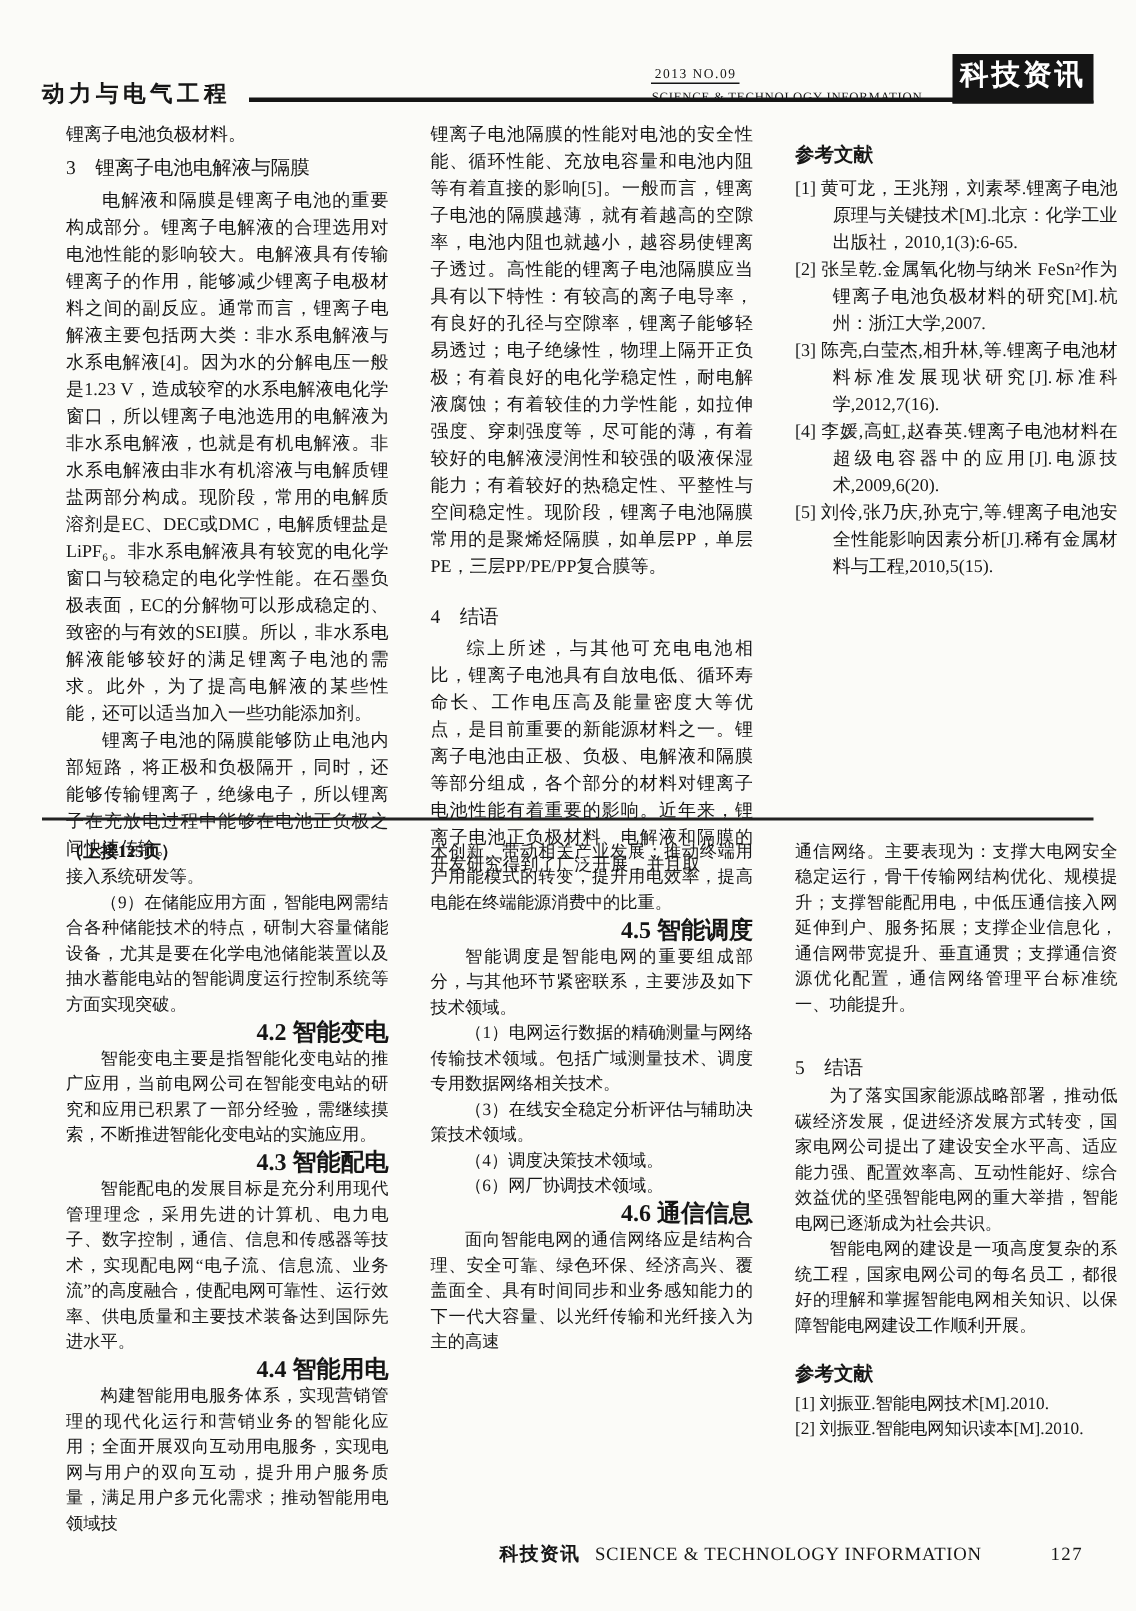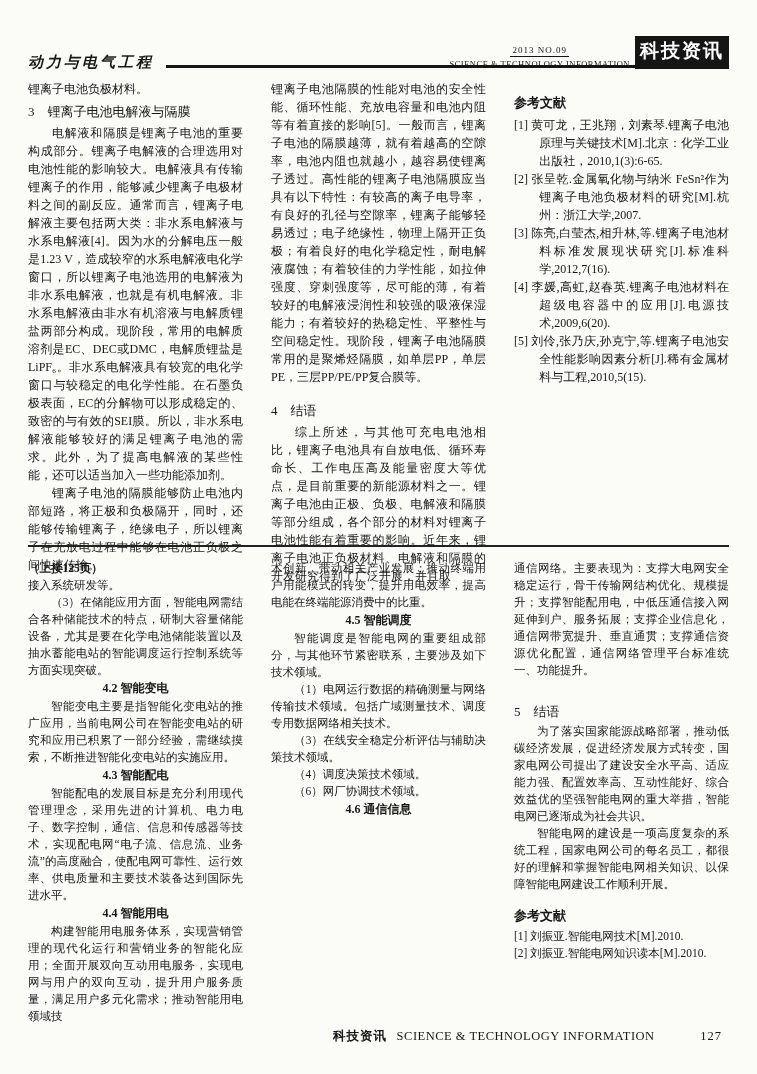--- a/index.html
+++ b/index.html
@@ -9,47 +9,47 @@
     font-family:"Liberation Serif","DejaVu Serif",serif;
     color:#161616;
     overflow:hidden;
   }
   .page{position:relative;width:757px;height:1074px;}
 
   
   .header{position:absolute;top:36px;left:28px;width:701px;height:36px;}
   .section-label{
     position:absolute;left:0;bottom:0;
-    font-size:15px;font-weight:bold;font-style:italic;letter-spacing:3px;
+    font-size:15px;font-weight:bold;letter-spacing:3px;
   }
   .header-rule{position:absolute;left:138px;bottom:4px;width:478px;height:3px;background:#151515;}
   .masthead{position:absolute;right:0;top:0;display:flex;align-items:stretch;}
-  .issue-block{text-align:center;padding-top:3px;margin-right:5px;}
+  .issue-block{text-align:left;padding-top:3px;margin-right:20px;}
   .issue{font-size:9px;letter-spacing:1px;border-bottom:1.5px solid #151515;padding:0 2px 1px 2px;display:inline-block;}
   .journal-en{font-size:8.5px;letter-spacing:0.5px;margin-top:2px;white-space:nowrap;}
   .journal-cn-box{
     background:#151515;color:#fff;
     font-size:19px;font-weight:bold;letter-spacing:2px;
     padding:3px 5px 4px 5px;line-height:24px;
     border-bottom:2px solid #151515;
   }
 
   
-  .cols{position:absolute;left:28px;width:701px;display:flex;gap:28px;}
+  .cols{position:absolute;left:44px;width:701px;display:flex;gap:28px;}
   .top-cols{top:80px;}
   .bottom-cols{top:560px;}
   .col{width:223px;font-size:12px;text-align:justify;}
   .top-cols .col{line-height:18px;}
   .bottom-cols .col{font-size:11.5px;line-height:17px;}
 
   p{margin:0;}
   .para{text-indent:2em;}
   .cont{text-indent:0;}
   .sec-heading{font-weight:normal;font-size:13px;text-align:left;margin:5px 0 3px 0;}
-  .sub-heading{font-weight:bold;font-size:12px;text-align:center;margin:1px 0;}
+  .sub-heading{font-weight:bold;font-size:16px;text-align:right;margin:1px 0;}
   .refs-heading{font-weight:bold;font-size:13px;text-align:left;margin:14px 0 4px 0;}
   .ref{padding-left:2.1em;text-indent:-2.1em;margin:0;}
   .lead-bold{font-weight:bold;text-align:left;}
 
   .divider{position:absolute;top:545px;left:28px;width:701px;height:0;border-top:2px solid #222;}
 
   
   .footer{
     position:absolute;top:1028px;left:0;width:722px;
     text-align:right;font-size:12.5px;letter-spacing:0.5px;
@@ -96,37 +96,38 @@
       <p class="ref">[5] 刘伶,张乃庆,孙克宁,等.锂离子电池安全性能影响因素分析[J].稀有金属材料与工程,2010,5(15).</p>
     </div>
   </div>
 
   <div class="divider"></div>
 
   <div class="cols bottom-cols">
     <div class="col">
       <p class="lead-bold">（上接125页）</p>
       <p class="cont">接入系统研发等。</p>
-      <p class="para">（3）在储能应用方面，智能电网需结合各种储能技术的特点，研制大容量储能设备，尤其是要在化学电池储能装置以及抽水蓄能电站的智能调度运行控制系统等方面实现突破。</p>
+      <p class="para">（9）在储能应用方面，智能电网需结合各种储能技术的特点，研制大容量储能设备，尤其是要在化学电池储能装置以及抽水蓄能电站的智能调度运行控制系统等方面实现突破。</p>
       <p class="sub-heading">4.2 智能变电</p>
       <p class="para">智能变电主要是指智能化变电站的推广应用，当前电网公司在智能变电站的研究和应用已积累了一部分经验，需继续摸索，不断推进智能化变电站的实施应用。</p>
       <p class="sub-heading">4.3 智能配电</p>
       <p class="para">智能配电的发展目标是充分利用现代管理理念，采用先进的计算机、电力电子、数字控制，通信、信息和传感器等技术，实现配电网“电子流、信息流、业务流”的高度融合，使配电网可靠性、运行效率、供电质量和主要技术装备达到国际先进水平。</p>
       <p class="sub-heading">4.4 智能用电</p>
       <p class="para">构建智能用电服务体系，实现营销管理的现代化运行和营销业务的智能化应用；全面开展双向互动用电服务，实现电网与用户的双向互动，提升用户服务质量，满足用户多元化需求；推动智能用电领域技</p>
     </div>
     <div class="col">
       <p class="cont">术创新、带动相关产业发展；推动终端用户用能模式的转变，提升用电效率，提高电能在终端能源消费中的比重。</p>
       <p class="sub-heading">4.5 智能调度</p>
       <p class="para">智能调度是智能电网的重要组成部分，与其他环节紧密联系，主要涉及如下技术领域。</p>
       <p class="para">（1）电网运行数据的精确测量与网络传输技术领域。包括广域测量技术、调度专用数据网络相关技术。</p>
       <p class="para">（3）在线安全稳定分析评估与辅助决策技术领域。</p>
       <p class="para">（4）调度决策技术领域。</p>
       <p class="para">（6）网厂协调技术领域。</p>
       <p class="sub-heading">4.6 通信信息</p>
+      <p class="para">面向智能电网的通信网络应是结构合理、安全可靠、绿色环保、经济高兴、覆盖面全、具有时间同步和业务感知能力的下一代大容量、以光纤传输和光纤接入为主的高速</p>
     </div>
     <div class="col">
       <p class="cont">通信网络。主要表现为：支撑大电网安全稳定运行，骨干传输网结构优化、规模提升；支撑智能配用电，中低压通信接入网延伸到户、服务拓展；支撑企业信息化，通信网带宽提升、垂直通贯；支撑通信资源优化配置，通信网络管理平台标准统一、功能提升。</p>
       <p class="sec-heading" style="margin-top:24px;">5　结语</p>
       <p class="para">为了落实国家能源战略部署，推动低碳经济发展，促进经济发展方式转变，国家电网公司提出了建设安全水平高、适应能力强、配置效率高、互动性能好、综合效益优的坚强智能电网的重大举措，智能电网已逐渐成为社会共识。</p>
       <p class="para">智能电网的建设是一项高度复杂的系统工程，国家电网公司的每名员工，都很好的理解和掌握智能电网相关知识、以保障智能电网建设工作顺利开展。</p>
       <p class="refs-heading">参考文献</p>
       <p class="ref">[1] 刘振亚.智能电网技术[M].2010.</p>
       <p class="ref">[2] 刘振亚.智能电网知识读本[M].2010.</p>
     </div>

